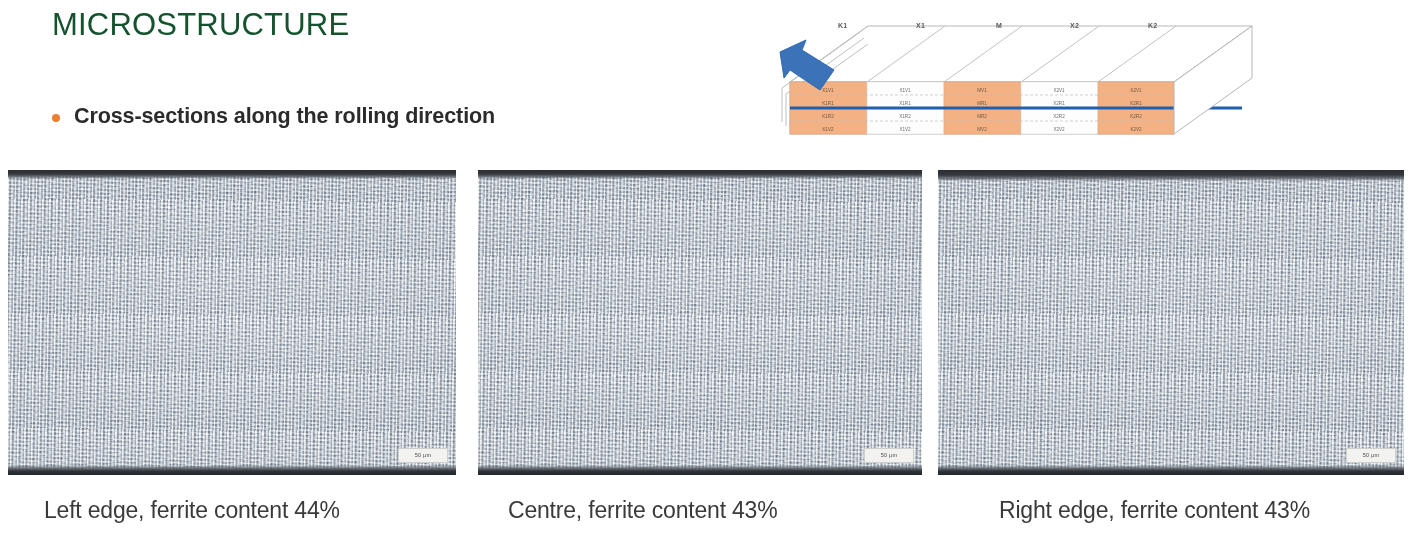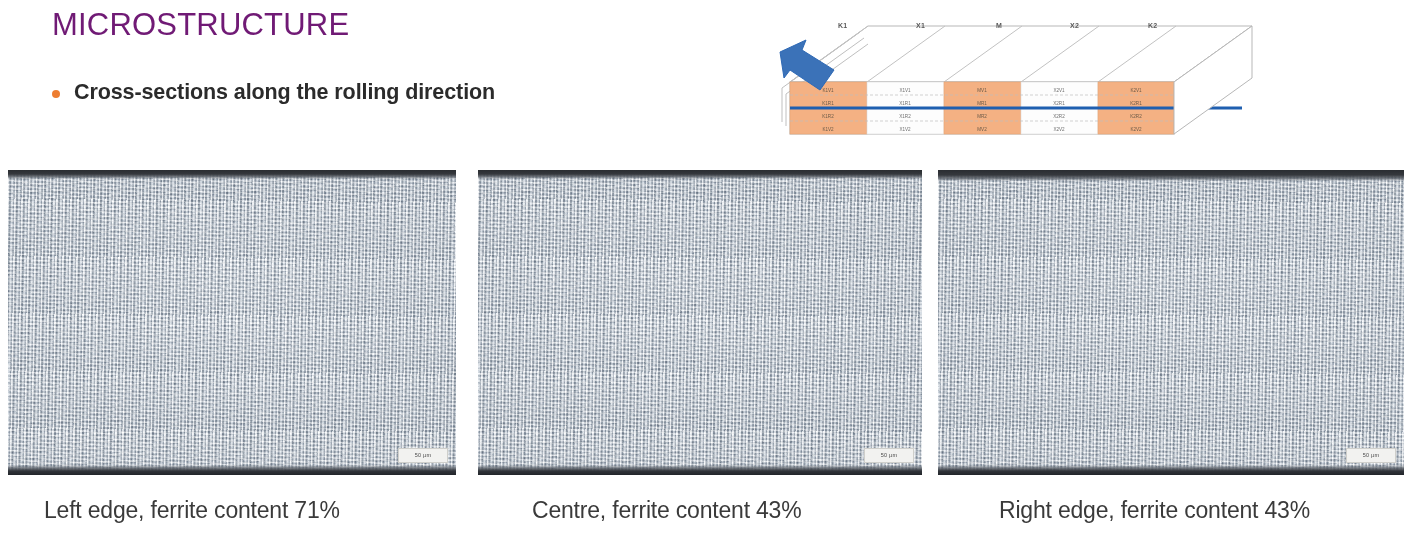--- a/index.html
+++ b/index.html
@@ -16,30 +16,30 @@
     -webkit-font-smoothing: antialiased;
   }
 
   
   .slide-title {
     position: absolute;
     left: 52px;
     top: 7px;
     font-size: 31px;
     letter-spacing: 0.2px;
-    color: #701a75;
+    color: #14532d;
     font-weight: 400;
     white-space: nowrap;
   }
 
   
   .bullet-row {
     position: absolute;
     left: 52px;
-    top: 80px;
+    top: 104px;
     display: flex;
     align-items: center;
     gap: 14px;
   }
   .bullet-dot {
     width: 8px;
     height: 8px;
     border-radius: 50%;
     background: #ED7D31;
     flex: 0 0 auto;
@@ -164,21 +164,21 @@
   .caption {
     position: absolute;
     top: 497px;
     font-size: 23px;
     color: #3a3a3a;
     font-weight: 400;
     white-space: nowrap;
     letter-spacing: -0.2px;
   }
   .cap-1 { left: 44px; }
-  .cap-2 { left: 532px; }
+  .cap-2 { left: 508px; }
   .cap-3 { left: 999px; }
 </style>
 </head>
 <body>
 
 <div class="slide-title">MICROSTRUCTURE</div>
 
 <div class="bullet-row">
   <span class="bullet-dot"></span>
   <span class="bullet-text">Cross-sections along the rolling direction</span>
@@ -284,15 +284,15 @@
 
 <div class="micro micro-3">
   <div class="micro-tex"></div>
   <div class="micro-topband"></div>
   <div class="micro-botband"></div>
   <div class="scalebar">
     <span class="scalebar-label">50 µm</span>
   </div>
 </div>
 
-<div class="caption cap-1">Left edge, ferrite content 71%</div>
+<div class="caption cap-1">Left edge, ferrite content 44%</div>
 <div class="caption cap-2">Centre, ferrite content 43%</div>
 <div class="caption cap-3">Right edge, ferrite content 43%</div>
 
 </body></html>

